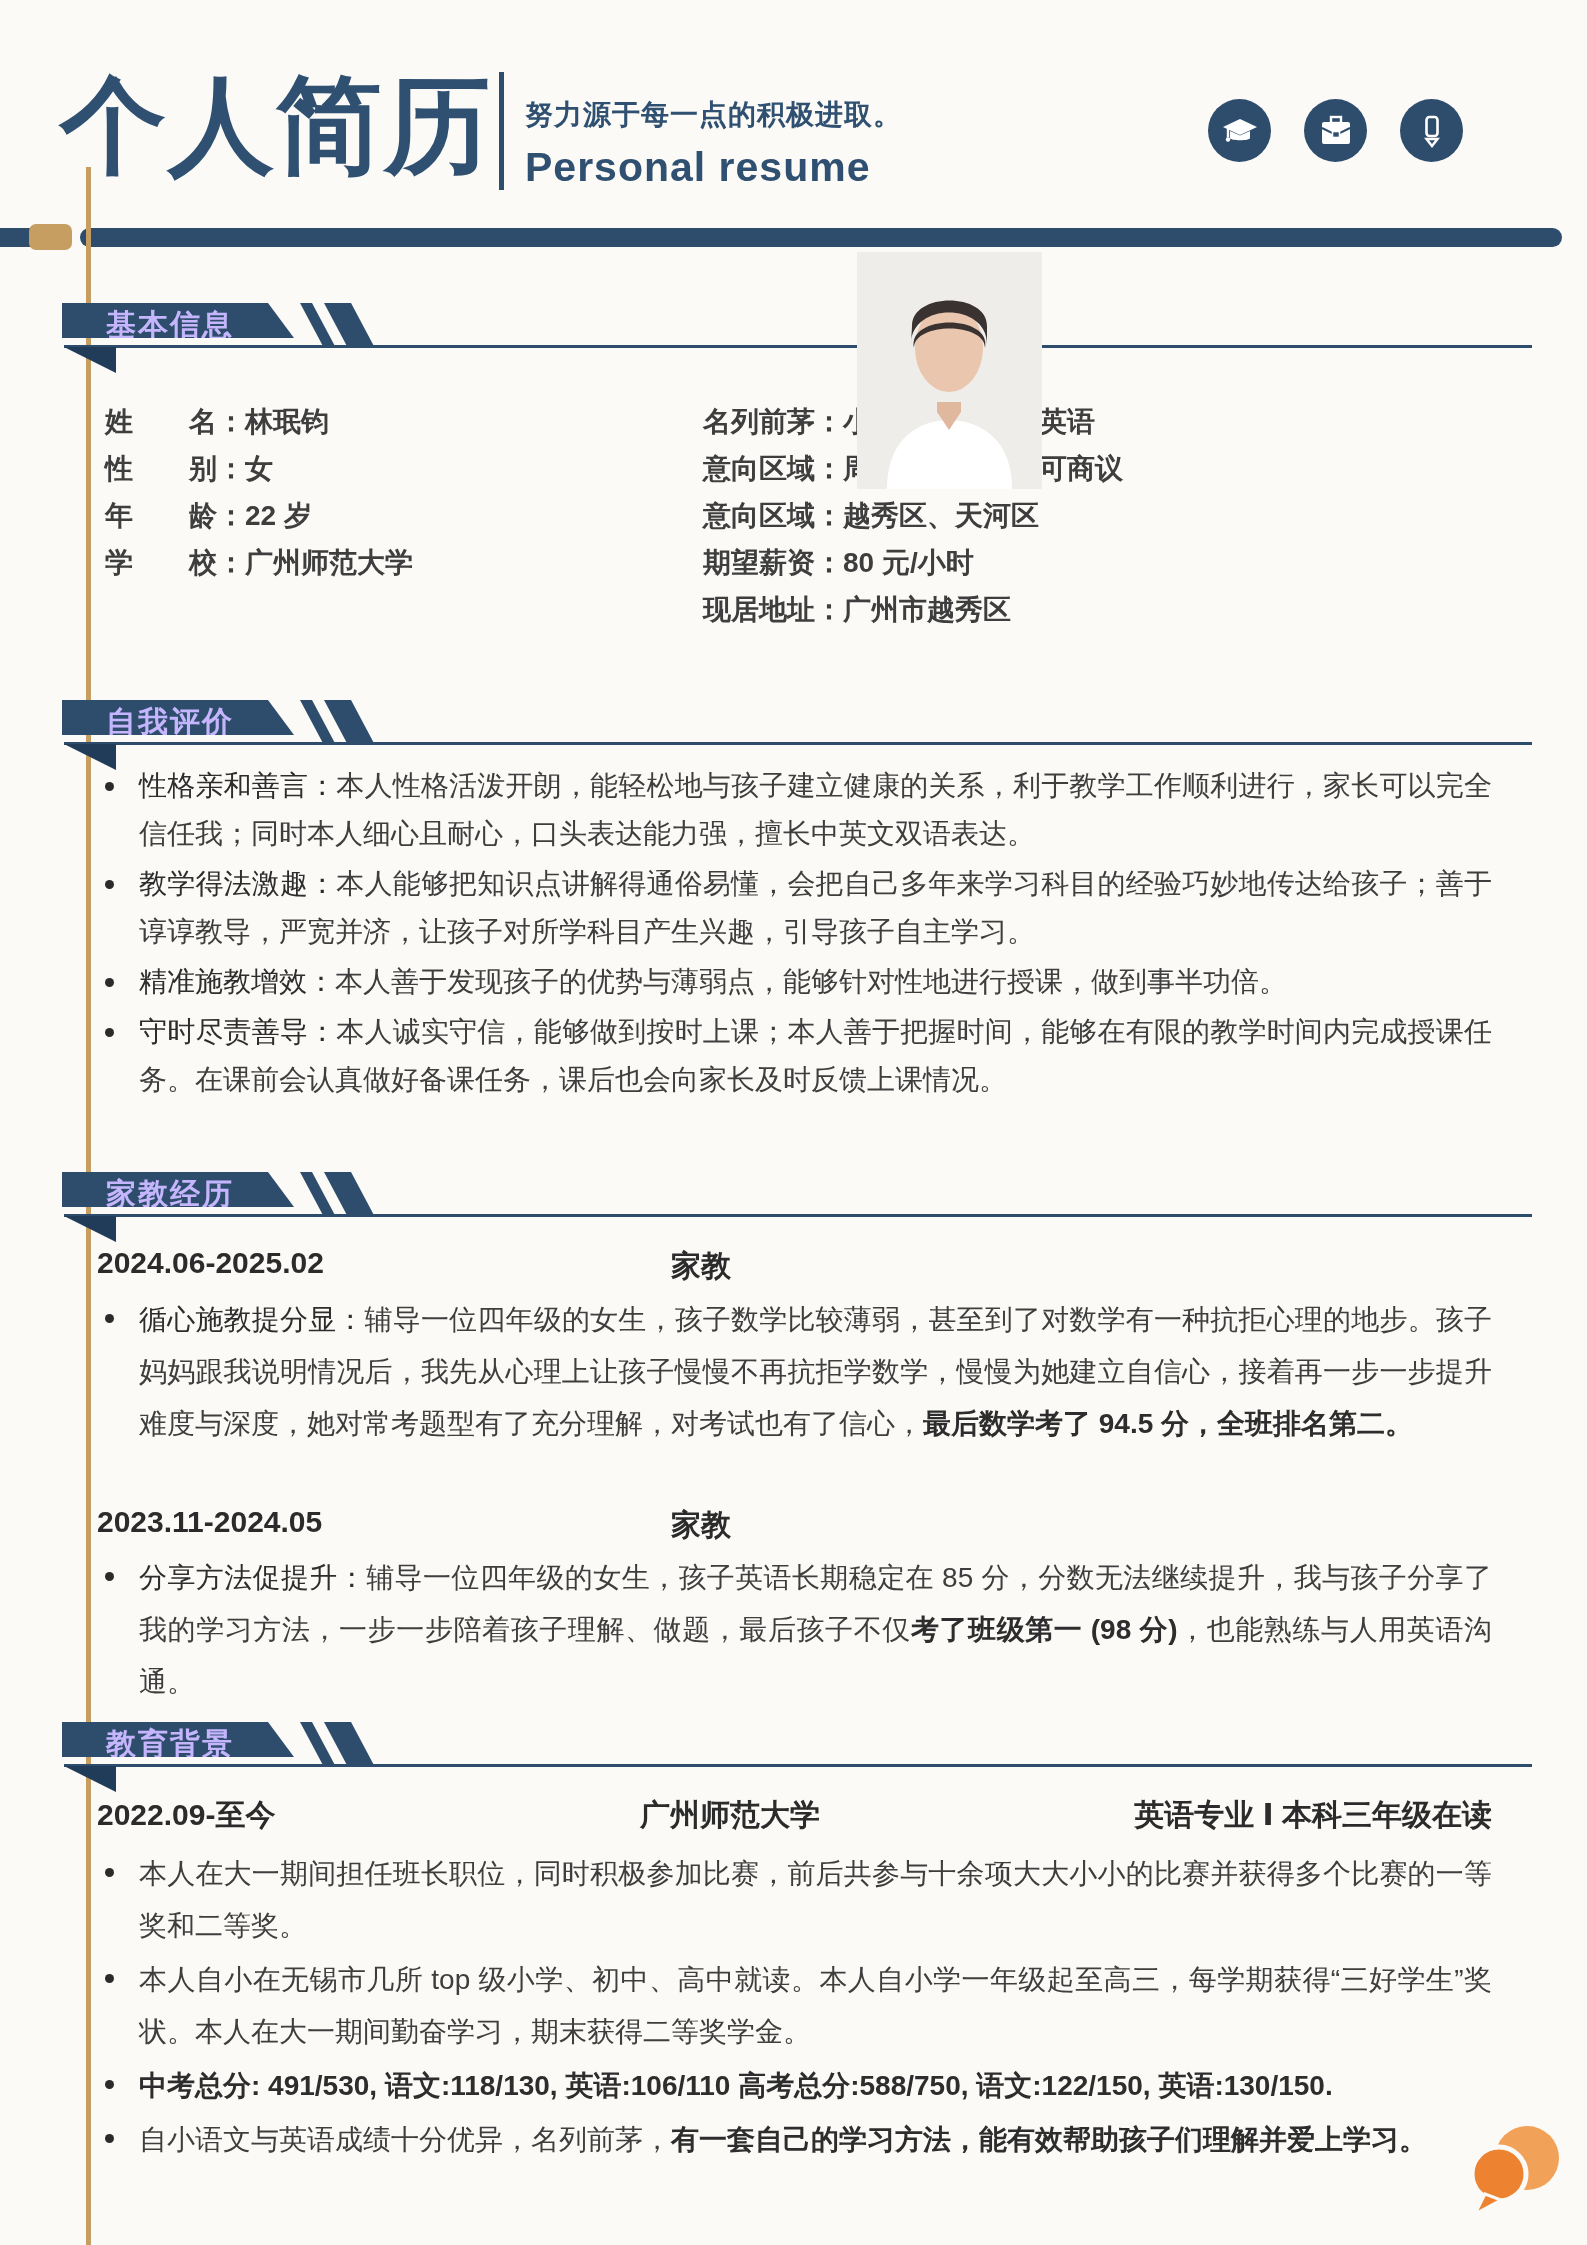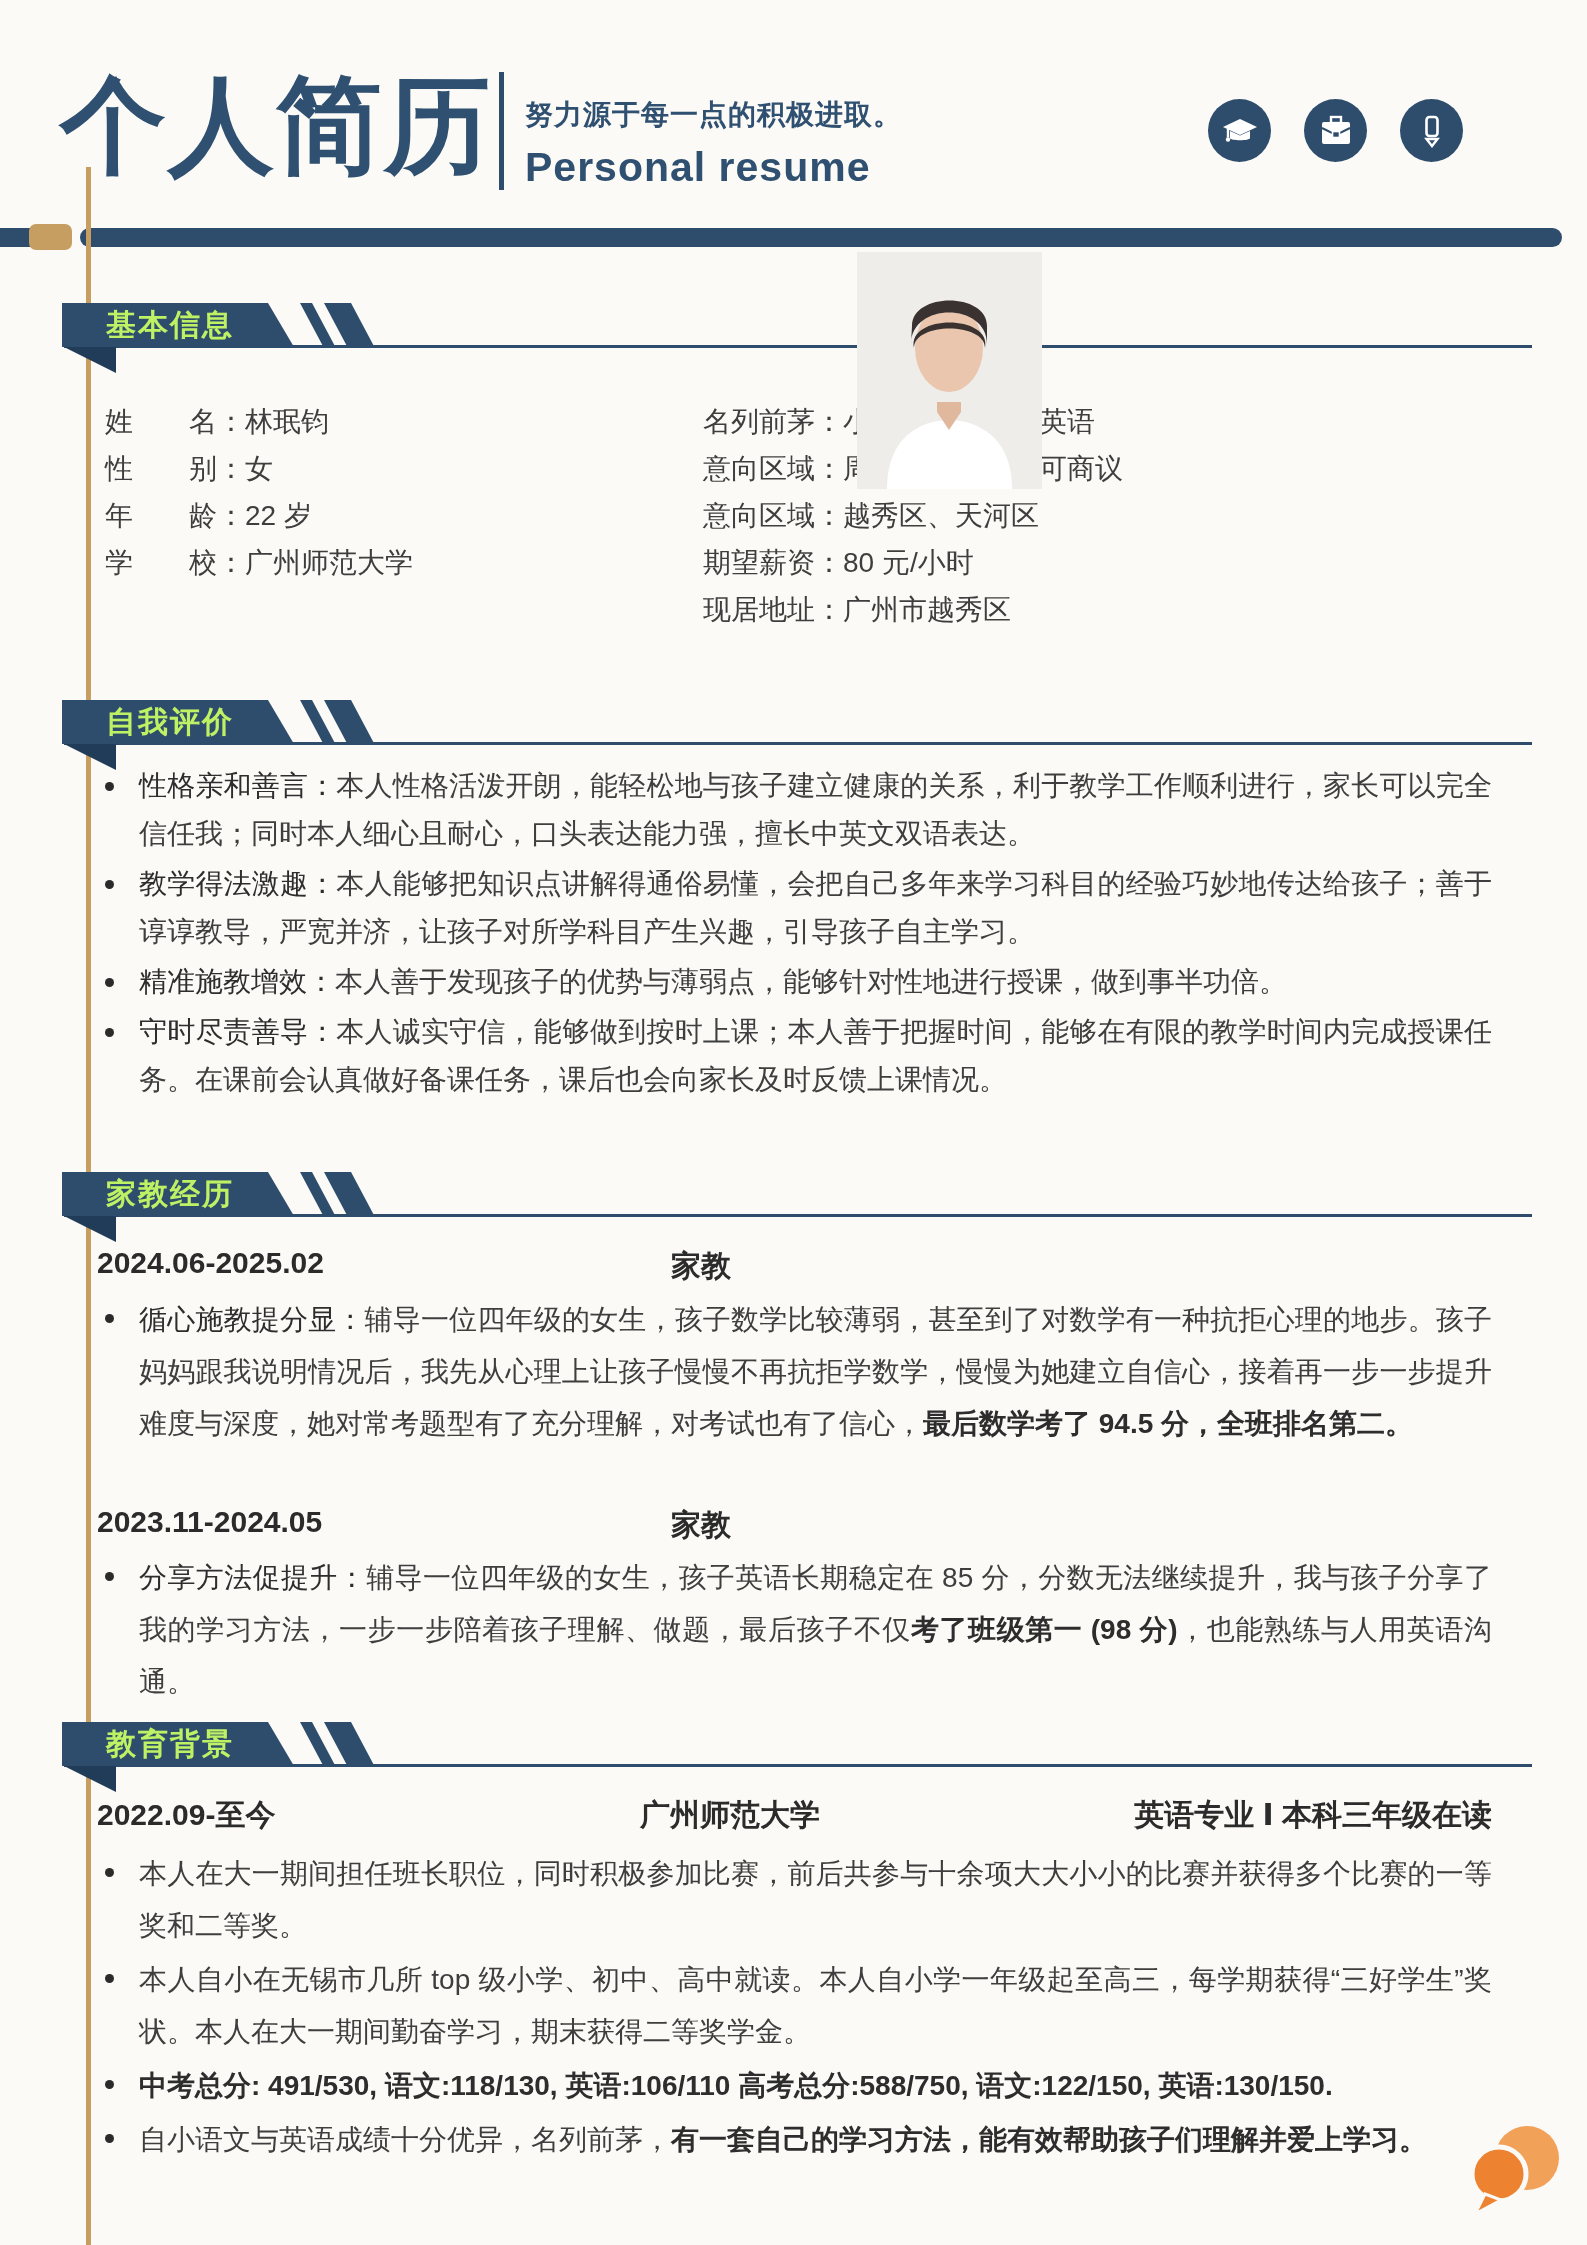--- a/index.html
+++ b/index.html
@@ -19,31 +19,31 @@
   .circle-icon{width:63px;height:63px;border-radius:50%;background:#2e4d6c;display:flex;align-items:center;justify-content:center;}
   .circle-icon svg{display:block;}
   
   .band-stub{position:absolute;left:0;top:228px;width:42px;height:19px;background:#2e4d6c;border-radius:0 10px 10px 0;}
   .band-gold{position:absolute;left:29px;top:224px;width:43px;height:26px;background:#c79e61;border-radius:7px;z-index:2;}
   .band-main{position:absolute;left:80px;top:228px;width:1482px;height:19px;background:#2e4d6c;border-radius:10px;}
   .gold-line{position:absolute;left:86px;top:167px;width:5px;bottom:0;background:#c79e61;}
   
   .banner{position:absolute;left:62px;right:55px;height:44px;z-index:3;}
   .banner-rule{position:absolute;left:2px;right:0;bottom:-1px;height:3px;background:#2e4d6c;}
-  .banner-main{position:relative;display:inline-block;height:44px;line-height:44px;background:#2e4d6c;color:#bef264;
+  .banner-main{position:relative;display:inline-block;height:35px;line-height:44px;background:#2e4d6c;color:#c4b5fd;
     font-size:30px;font-weight:bold;letter-spacing:2px;padding:0 60px 0 44px;
     clip-path:polygon(0 0, calc(100% - 26px) 0, 100% 100%, 0 100%);}
   .stripe{position:absolute;top:0;height:44px;background:#2e4d6c;transform:skewX(28deg);transform-origin:top left;}
   .stripe.s1{left:238px;width:12px;}
   .stripe.s2{left:262px;width:27px;}
   .banner-fold{position:absolute;left:2px;top:44px;width:52px;height:26px;background:#203c58;
     clip-path:polygon(0 0,100% 0,100% 100%);}
   
   .info{position:absolute;left:105px;top:398px;width:740px;font-size:28px;}
-  .info-col{position:absolute;top:0;}
+  .info-col{position:absolute;top:0;font-weight:bold;}
   .info-col.right{left:598px;width:520px;}
   .info-row{height:47px;line-height:47px;white-space:nowrap;}
   .info-label{color:#3e3e3e;}
   .info-value{color:#3e3e3e;}
   .photo{position:absolute;left:857px;top:252px;width:185px;height:237px;z-index:4;
     background:linear-gradient(180deg,#f4f3f1 0%,#e9e7e4 100%);overflow:hidden;}
   
   .bullets{position:absolute;left:97px;right:95px;list-style:none;margin:0;padding:0;}
   .bullets li{position:relative;padding-left:42px;font-size:28px;line-height:48px;text-align:justify;margin-bottom:2px;}
   .bullets li::before{content:"";position:absolute;left:8px;top:20px;width:9px;height:9px;border-radius:50%;background:#2b2b2b;}

